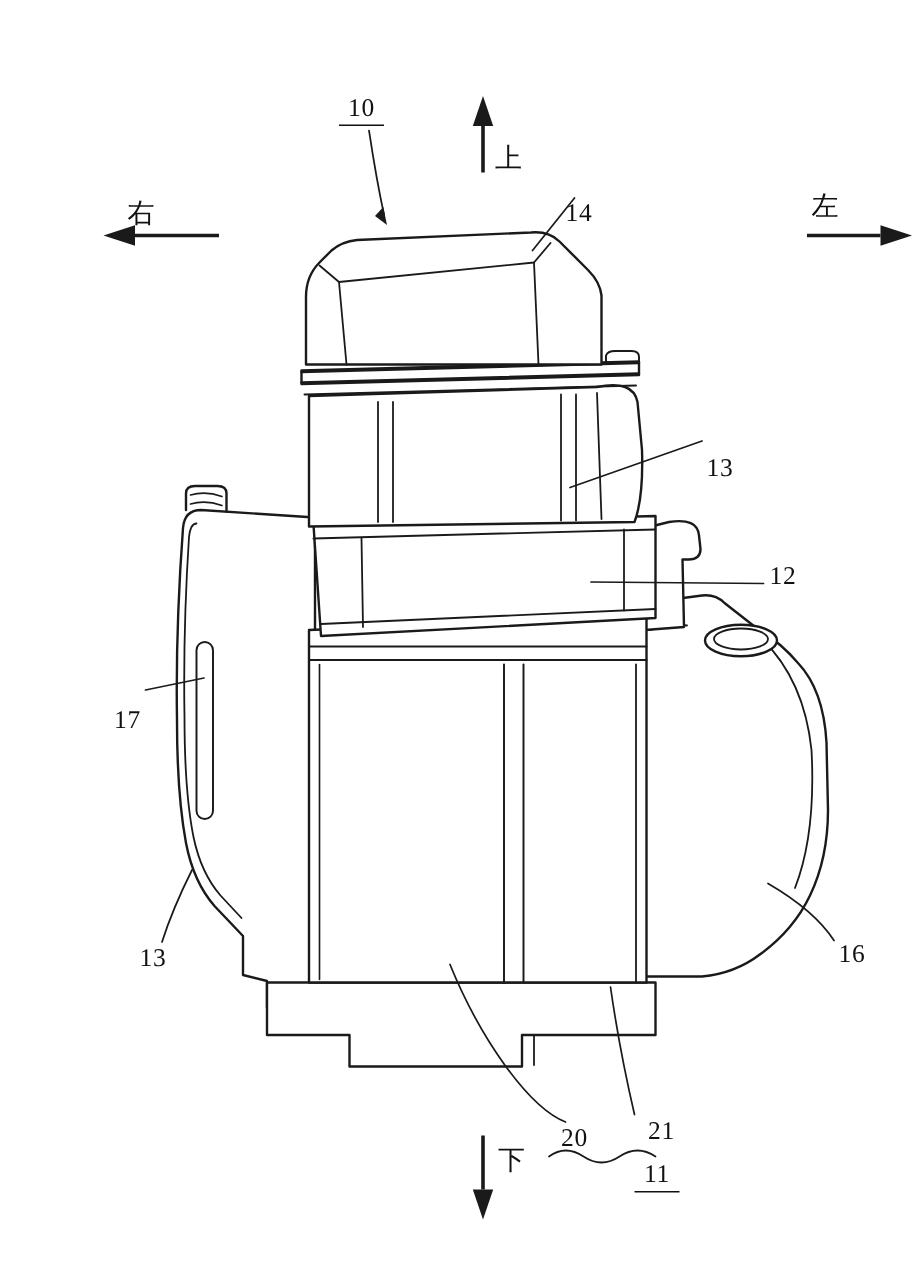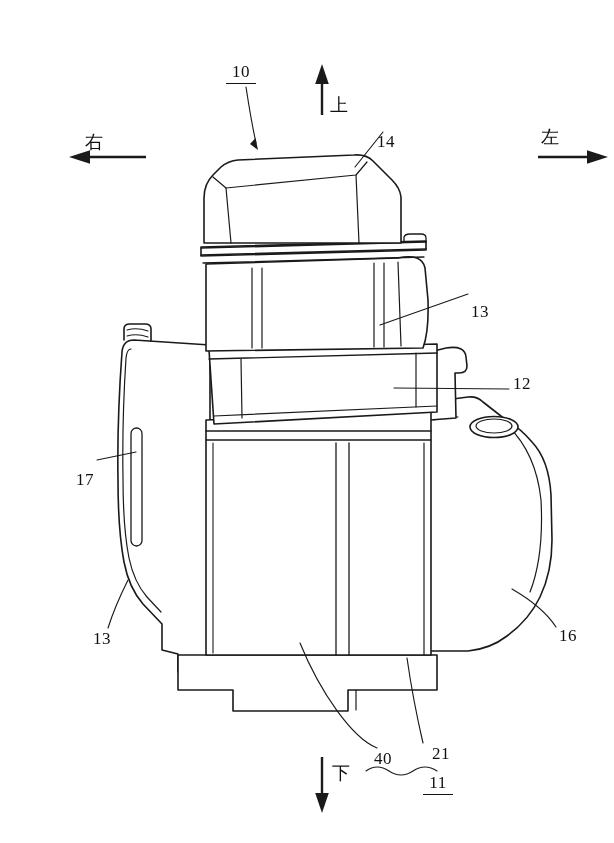--- a/index.html
+++ b/index.html
@@ -140,21 +140,21 @@
     </g>
   </svg>
 
   <div class="ref-label underline" style="left:226px; top:62px; width:30px;">10</div>
   <div class="ref-label" style="left:374px; top:112px; width:24px;margin-top:20px;">14</div>
   <div class="ref-label" style="left:468px; top:278px; width:24px;margin-top:24px;">13</div>
   <div class="ref-label" style="left:510px; top:374px; width:24px;">12</div>
   <div class="ref-label" style="left:73px; top:428px; width:24px;margin-top:42px;">17</div>
   <div class="ref-label" style="left:90px; top:629px; width:24px;">13</div>
   <div class="ref-label" style="left:556px; top:626px; width:24px;text-align:center;">16</div>
-  <div class="ref-label" style="left:371px; top:749px; width:24px;">40</div>
+  <div class="ref-label" style="left:371px; top:749px; width:24px;">20</div>
   <div class="ref-label" style="left:414px; top:744px; width:24px;margin-left:15px;">21</div>
   <div class="ref-label underline" style="left:394px; top:773px; width:30px;margin-left:29px;">11</div>
 
   <div class="dir-label" style="left:330px; top:95px;">上</div>
   <div class="dir-label" style="left:332px; top:763px;">下</div>
   <div class="dir-label" style="left:85px; top:132px;">右</div>
   <div class="dir-label" style="left:541px; top:127px;">左</div>
 
 </div>
 

